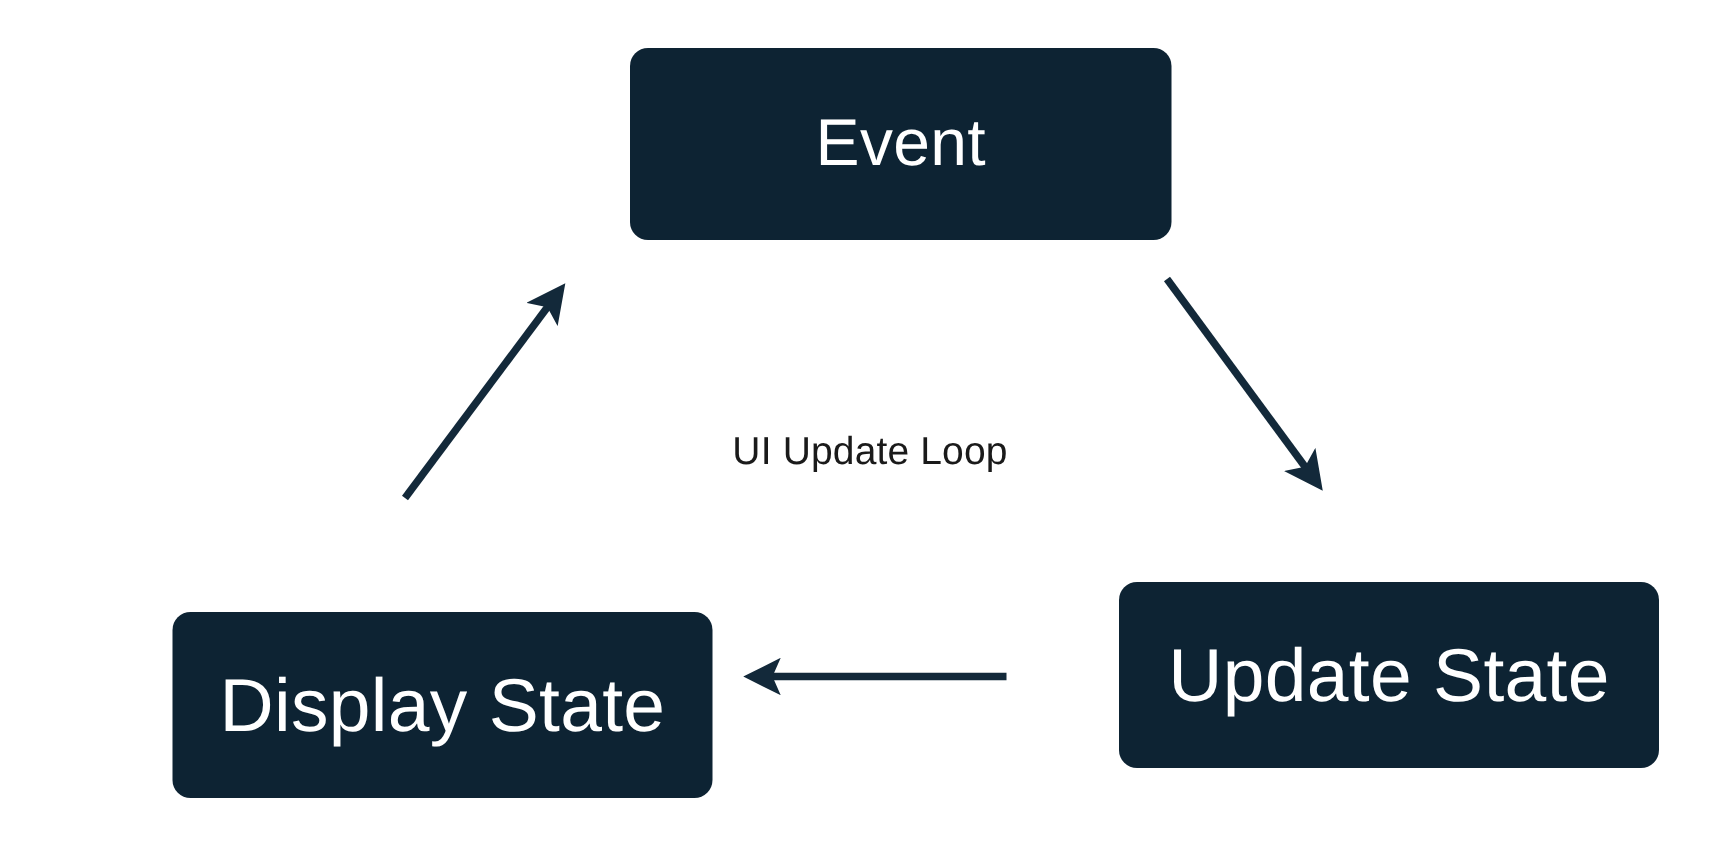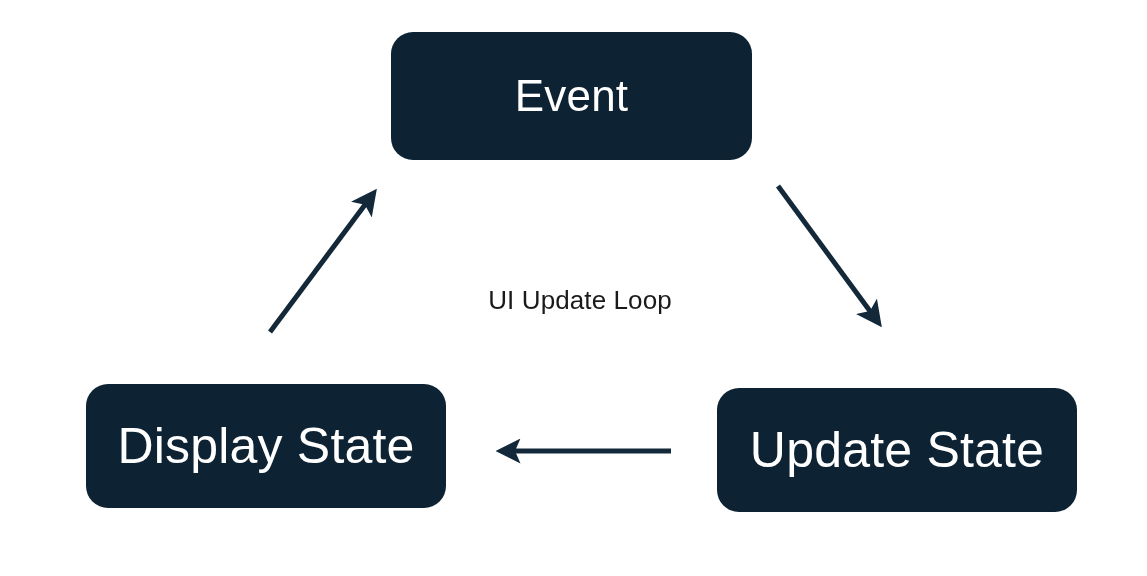--- a/index.html
+++ b/index.html
@@ -16,38 +16,39 @@
     height: 576px;
     background: #ffffff;
     overflow: hidden;
   }
   .node {
     position: absolute;
     display: flex;
     align-items: center;
     justify-content: center;
     background: #0d2333;
-    border-radius: 22px;
+    border-radius: 12px;
     color: #ffffff;
     font-family: "Liberation Sans", sans-serif;
     font-weight: 400;
     letter-spacing: 0.2px;
     text-align: center;
     box-sizing: border-box;
+    margin-left: 29px;
   }
   #node-event {
     left: 391px;
     top: 32px;
     width: 361px;
     height: 128px;
     font-size: 44px;
   }
   #node-display-state {
     left: 86px;
-    top: 384px;
+    top: 408px;
     width: 360px;
     height: 124px;
     font-size: 50px;
   }
   #node-update-state {
     left: 717px;
     top: 388px;
     width: 360px;
     height: 124px;
     font-size: 50px;

